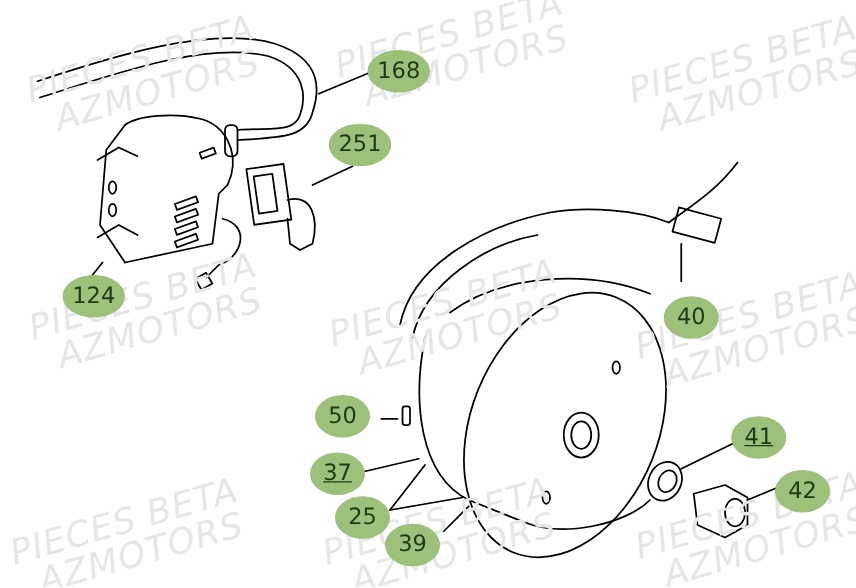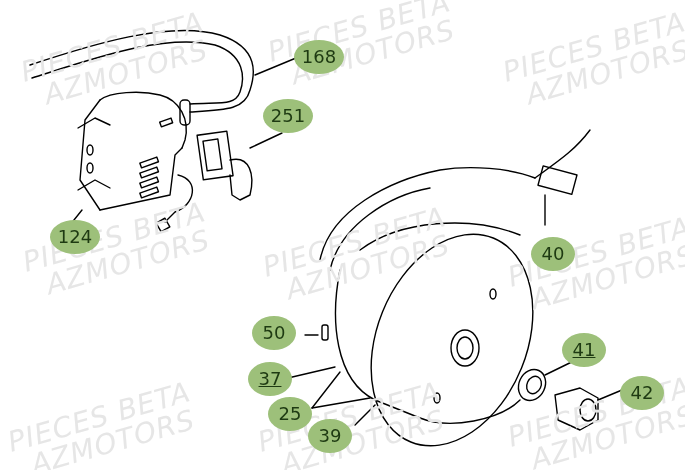--- a/index.html
+++ b/index.html
@@ -120,14 +120,14 @@
   </div>
 
 <div class="callout w3" style="left:294px;top:40px;">168</div>
 <div class="callout w3" style="left:263px;top:99px;">251</div>
 <div class="callout w3" style="left:50px;top:220px;">124</div>
 <div class="callout" style="left:531px;top:237px;">40</div>
 <div class="callout" style="left:252px;top:316px;">50</div>
 <div class="callout" style="left:248px;top:362px;text-decoration:underline;">37</div>
 <div class="callout" style="left:268px;top:397px;">25</div>
 <div class="callout" style="left:308px;top:419px;">39</div>
-<div class="callout" style="left:562px;top:333px;text-decoration:underline;">41</div>
+<div class="callout" style="left:585px;top:333px;text-decoration:underline;">41</div>
 <div class="callout" style="left:620px;top:376px;">42</div>
 
 </body></html>

